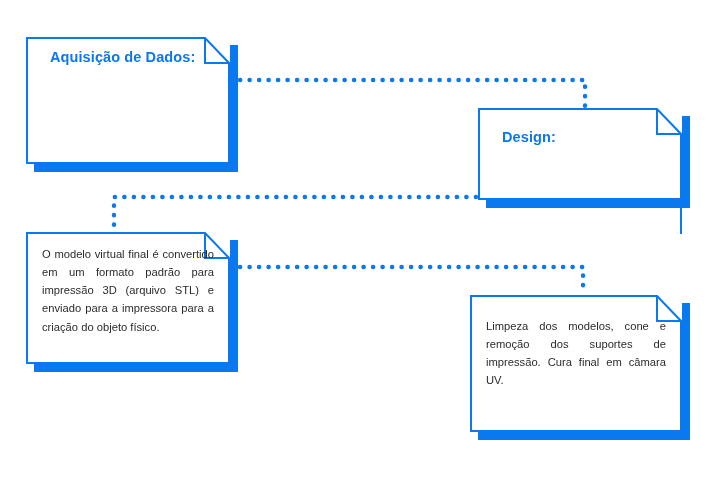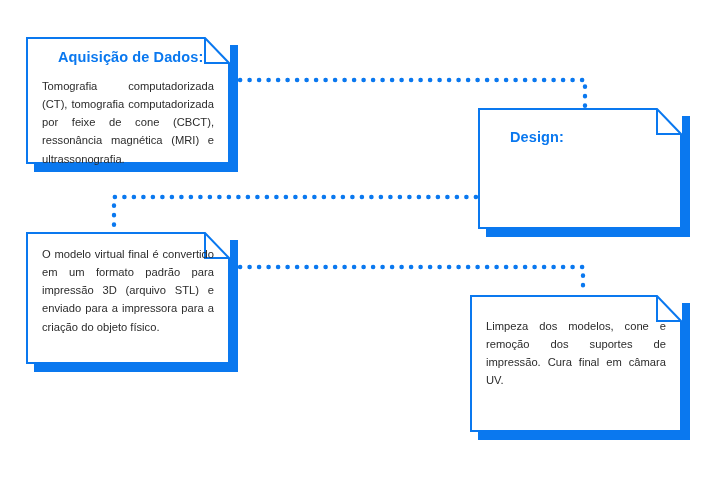--- a/index.html
+++ b/index.html
@@ -80,36 +80,36 @@
     bottom: 8px;
     z-index: 3;
     box-sizing: border-box;
     padding: 14px 16px 10px 16px;
   }
   .card-title {
     color: #0a78ef;
     font-size: 14.5px;
     font-weight: bold;
     letter-spacing: 0.1px;
-    margin: 0 0 11px 16px;
+    margin: 0 0 11px 8px;
     line-height: 1.1;
   }
   .card-text {
     color: #2b2b2b;
     font-size: 11.2px;
     line-height: 1.62;
     text-align: justify;
     text-justify: inter-word;
     margin: 0;
     hyphens: none;
   }
 
   
   #card-aquisicao { left: 26px;  top: 37px;  width: 212px; height: 135px; }
-  #card-design    { left: 478px; top: 108px; width: 212px; height: 129px; }
+  #card-design    { left: 478px; top: 108px; width: 212px; height: 100px; }
   #card-impressao { left: 26px;  top: 232px; width: 212px; height: 140px; }
   #card-pos       { left: 470px; top: 295px; width: 220px; height: 145px; }
 
   #card-aquisicao .card-content { padding-top: 13px; }
   #card-design    .card-content { padding-top: 22px; }
   #card-impressao .card-content { padding-top: 13px; }
   #card-pos       .card-content { padding-top: 22px; }
 </style>
 </head>
 <body>
@@ -127,21 +127,20 @@
 
   <div class="card" id="card-aquisicao">
     <div class="card-shadow"></div>
     <div class="card-body"></div>
     <svg class="card-outline" viewBox="0 0 204 127" preserveAspectRatio="none">
       <path d="M 1 1 L 179 1 L 203 26 L 203 126" fill="none" stroke="#0a78ef" stroke-width="2" vector-effect="non-scaling-stroke"></path>
       <path d="M 179 1 L 179 26 L 203 26" fill="none" stroke="#0a78ef" stroke-width="2" vector-effect="non-scaling-stroke"></path>
     </svg>
     <div class="card-content">
       <div class="card-title">Aquisição de Dados:</div>
-      <p class="card-text">Tomografia computadorizada (CT), tomografia computadorizada por feixe de cone (CBCT), ressonância magnética (MRI) e ultrassonografia.</p>
     </div>
   </div>
 
   <div class="card" id="card-design">
     <div class="card-shadow"></div>
     <div class="card-body"></div>
     <svg class="card-outline" viewBox="0 0 204 127" preserveAspectRatio="none">
       <path d="M 1 1 L 179 1 L 203 26 L 203 126" fill="none" stroke="#0a78ef" stroke-width="2" vector-effect="non-scaling-stroke"></path>
       <path d="M 179 1 L 179 26 L 203 26" fill="none" stroke="#0a78ef" stroke-width="2" vector-effect="non-scaling-stroke"></path>
     </svg>

